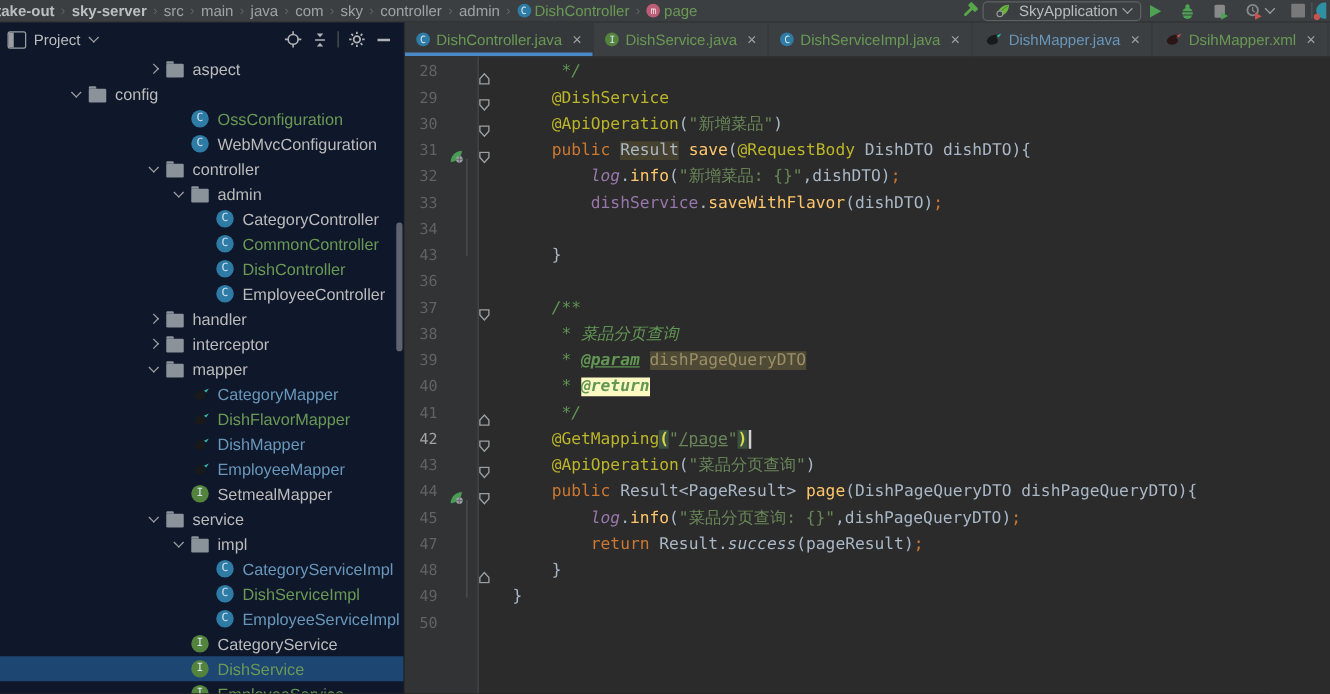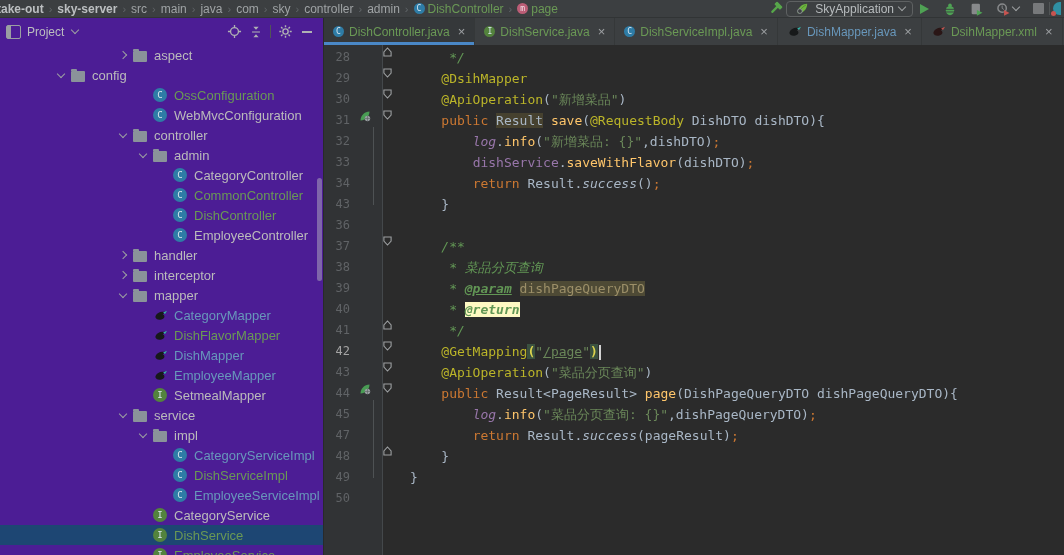--- a/index.html
+++ b/index.html
@@ -20,21 +20,21 @@
   .vsep{width:1px;height:13px;background:#515556;}
   .tbi{display:inline-flex;align-items:center;justify-content:center;width:16px;height:15px;}
 
   
   .chev{display:inline-block;width:5px;height:5px;border-right:1.5px solid #9da0a2;border-bottom:1.5px solid #9da0a2;}
   .chev.right{transform:rotate(-45deg);}
   .chev.down{transform:rotate(45deg);margin-top:-3px;}
 
   
   #main{position:absolute;top:18px;left:0;right:0;bottom:0;display:flex;}
-  #left{width:323px;flex:none;background:#4c1d95;position:relative;border-right:1px solid #282a2b;overflow:hidden;}
+  #left{width:323px;flex:none;background:#0f172a;position:relative;border-right:1px solid #282a2b;overflow:hidden;}
   #right{flex:1;min-width:0;position:relative;background:#2b2b2b;}
 
   
   #lp-header{height:27px;display:flex;align-items:center;padding:0 8px 0 6px;color:#bbbdbf;font-size:12px;gap:6px;}
   #lp-title{margin-right:2px;}
   #lp-spacer{flex:1;}
   .twin-icon{width:13px;height:12px;border:1px solid #9a9ea2;border-radius:2px;position:relative;}
   .twin-icon::before{content:"";position:absolute;left:0;top:0;bottom:0;width:4px;background:#9a9ea2;}
   #tree{position:absolute;top:27px;left:0;right:0;bottom:0;overflow:hidden;}
   .trow{height:20px;display:flex;align-items:center;font-size:13px;color:#bbbbbb;white-space:nowrap;}
@@ -64,21 +64,21 @@
   .tab.blue{color:#6897bb;}
   .tab.selected{background:#35383a;}
   .tab.selected::after{content:"";position:absolute;left:0;right:0;bottom:0;height:3px;background:#4A88C7;}
   .tab .close{color:#9da0a3;font-size:13px;margin-left:3px;line-height:1;}
 
   
   #editor{position:absolute;top:27px;left:0;right:0;bottom:0;overflow:hidden;}
   .gutter-bg{position:absolute;left:0;top:0;bottom:0;width:58px;background:#313335;border-right:1px solid #44484b;}
   #code-lines{position:absolute;top:2px;left:0;right:0;font-family:"DejaVu Sans Mono",monospace;
               font-size:13px;line-height:21px;}
-  .eline{display:flex;height:21px;align-items:flex-start;gap:7px;}
+  .eline{display:flex;height:21px;align-items:flex-end;gap:7px;}
   .lnum{width:26px;flex:none;text-align:right;color:#606366;font-size:12px;}
   .lnum.cur{color:#a4a4a4;}
   .gmap{width:15px;flex:none;display:flex;justify-content:center;align-items:center;}
   .gfold{width:17px;flex:none;display:flex;justify-content:center;align-items:center;}
   .lcode{white-space:pre;padding-left:7px;}
   .foldline{position:absolute;width:1px;background:#4e5254;left:49px;}
 
   
   .tk-p{color:#a9b7c6;} .tk-k{color:#cc7832;} .tk-a{color:#bbb529;} .tk-s{color:#6a8759;}
   .tk-c{color:#629755;font-style:italic;}
@@ -519,21 +519,21 @@
               <span class="lcode"><span class="tk-c">     */</span></span>
             </div>
             <div class="eline">
               <span class="lnum">29</span>
               <span class="gmap"></span>
               <span class="gfold">
                 <svg width="9" height="10" viewBox="0 0 10 11">
                   <path d="M1 1h8v4.5L5 10 1 5.5z" fill="none" stroke="#9DA0A2" stroke-width="1.2"></path>
                 </svg>
               </span>
-              <span class="lcode"><span class="tk-p">    </span><span class="tk-a">@DsihMapper</span></span>
+              <span class="lcode"><span class="tk-p">    </span><span class="tk-a">@DishService</span></span>
             </div>
             <div class="eline">
               <span class="lnum">30</span>
               <span class="gmap"></span>
               <span class="gfold">
                 <svg width="9" height="10" viewBox="0 0 10 11">
                   <path d="M1 1h8v4.5L5 10 1 5.5z" fill="none" stroke="#9DA0A2" stroke-width="1.2"></path>
                 </svg>
               </span>
               <span class="lcode"><span class="tk-p">    </span><span class="tk-a">@ApiOperation</span><span class="tk-p">(</span><span class="tk-s">"新增菜品"</span><span class="tk-p">)</span></span>
@@ -563,21 +563,20 @@
             <div class="eline">
               <span class="lnum">33</span>
               <span class="gmap"></span>
               <span class="gfold"></span>
               <span class="lcode"><span class="tk-p">        </span><span class="tk-f">dishService</span><span class="tk-p">.</span><span class="tk-m">saveWithFlavor</span><span class="tk-p">(dishDTO)</span><span class="tk-sc">;</span></span>
             </div>
             <div class="eline">
               <span class="lnum">34</span>
               <span class="gmap"></span>
               <span class="gfold"></span>
-              <span class="lcode"><span class="tk-p">        </span><span class="tk-k">return</span><span class="tk-p"> Result.</span><span class="tk-sm">success</span><span class="tk-p">()</span><span class="tk-sc">;</span></span>
             </div>
             <div class="eline">
               <span class="lnum">43</span>
               <span class="gmap"></span>
               <span class="gfold"></span>
               <span class="lcode"><span class="tk-p">    }</span></span>
             </div>
             <div class="eline">
               <span class="lnum">36</span>
               <span class="gmap"></span>

